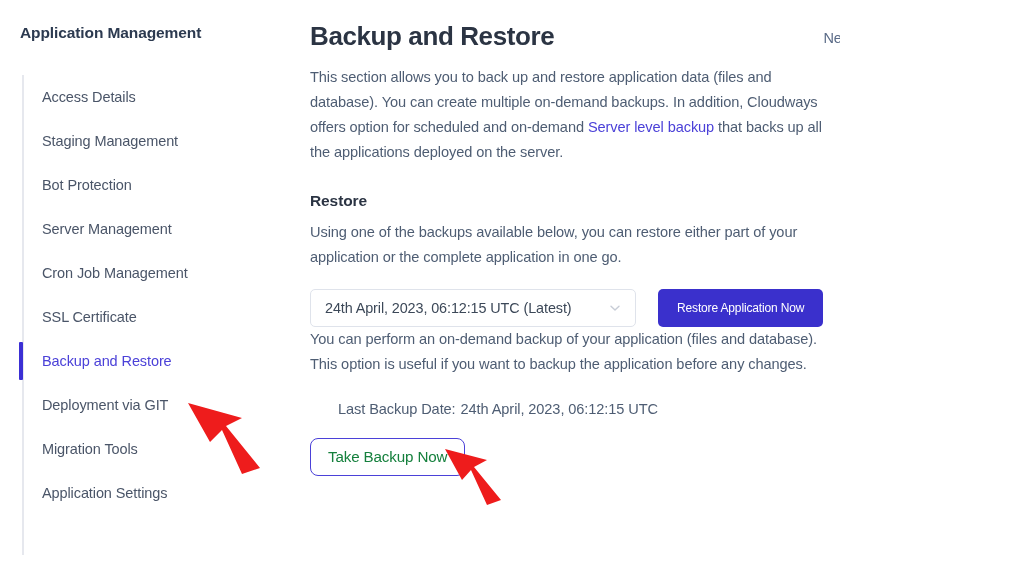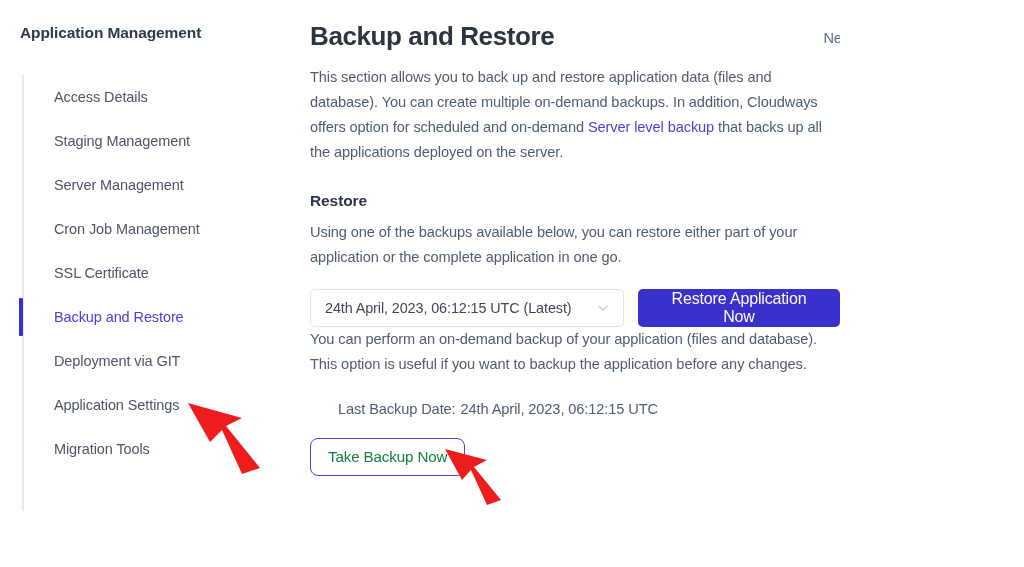--- a/index.html
+++ b/index.html
@@ -58,21 +58,21 @@
     position: relative;
     list-style: none;
     margin: 0;
     padding: 0;
   }
   .nav-item {
     position: relative;
     height: 44px;
     display: flex;
     align-items: center;
-    padding-left: 32px;
+    padding-left: 20px;
     font-size: 14.5px;
     color: #4a5568;
     letter-spacing: -0.1px;
     cursor: pointer;
     white-space: nowrap;
   }
   .nav-item .label { pointer-events: none; }
   .nav-item.active {
     color: #4b41d8;
   }
@@ -166,24 +166,25 @@
     align-items: center;
     opacity: .55;
   }
   .btn-primary {
     height: 38px;
     background: #3a30cc;
     color: #fff;
     border: none;
     border-radius: 5px;
     font-family: "Liberation Sans", sans-serif;
-    font-size: 16px;
+    font-size: 12px;
     padding: 0 19px;
     cursor: pointer;
     letter-spacing: -0.15px;
+    margin-left: 8px;
   }
   .last-backup {
     margin-top: 24px;
     font-size: 14.6px;
     color: #4e5d73;
     letter-spacing: -0.1px;
     margin-left: 28px;
   }
   .last-backup .lb-value { margin-left: 5px; }
   .btn-outline {
@@ -221,39 +222,42 @@
     <div class="nav-wrap">
       <div class="nav-rail"></div>
       <ul class="nav-list" id="nav-list">
           <li class="nav-item">
             <span class="label">Access Details</span>
           </li>
           <li class="nav-item">
             <span class="label">Staging Management</span>
           </li>
           <li class="nav-item">
+            <span class="label">Bot Protection</span>
+          </li>
+          <li class="nav-item">
             <span class="label">Server Management</span>
           </li>
           <li class="nav-item">
             <span class="label">Cron Job Management</span>
           </li>
           <li class="nav-item">
             <span class="label">SSL Certificate</span>
           </li>
           <li class="nav-item active">
             <span class="label">Backup and Restore</span>
           </li>
           <li class="nav-item">
             <span class="label">Deployment via GIT</span>
           </li>
           <li class="nav-item">
+            <span class="label">Migration Tools</span>
+          </li>
+          <li class="nav-item">
             <span class="label">Application Settings</span>
-          </li>
-          <li class="nav-item">
-            <span class="label">Migration Tools</span>
           </li>
         </ul>
     </div>
   </aside>
 
   <main class="main">
     <div class="main-inner">
 
       <div class="need-help">Nee</div>
 

